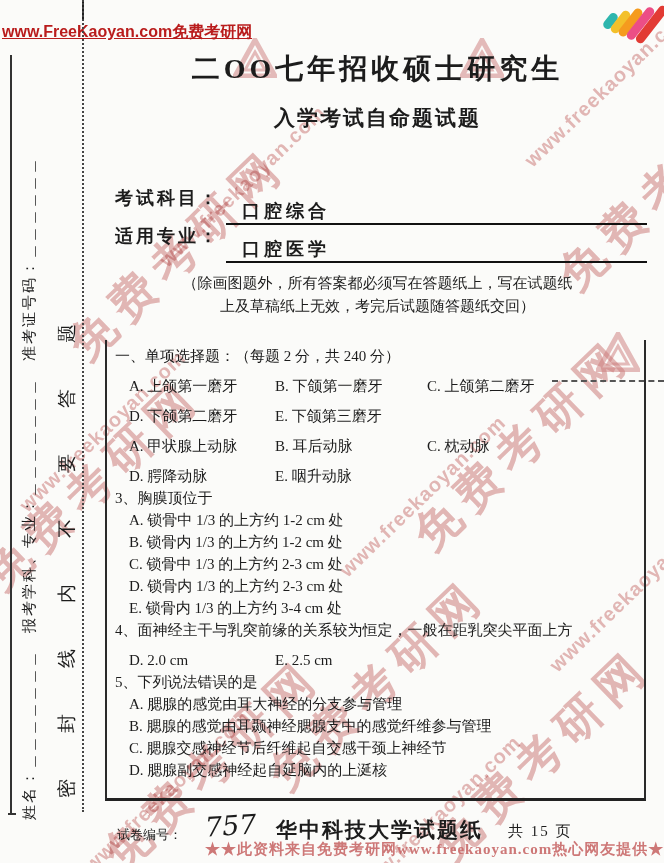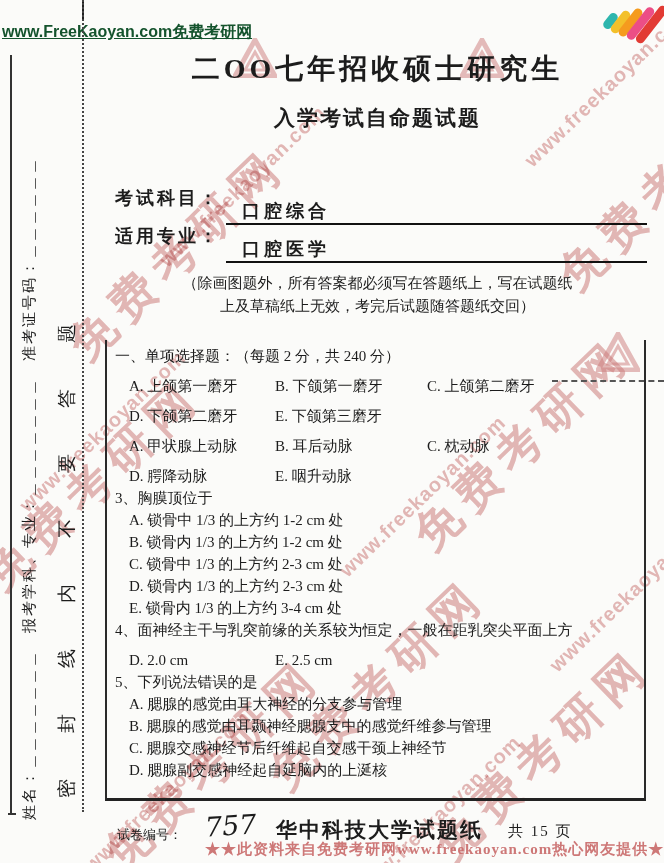--- a/index.html
+++ b/index.html
@@ -1,20 +1,20 @@
 <!DOCTYPE html>
 <html><head>
 <meta charset="utf-8">
 <style>
   html,body{margin:0;padding:0;background:#888;}
   .page{position:relative;width:664px;height:863px;background:#fbfbf9;overflow:hidden;
         font-family:"Liberation Serif","DejaVu Serif",serif;color:#1c1c1c;}
   
   .site-url{position:absolute;left:2px;top:22px;font-family:"Liberation Sans","DejaVu Sans",sans-serif;
-            font-weight:bold;font-size:16px;color:#14532d;text-decoration:underline;white-space:nowrap;}
+            font-weight:bold;font-size:16px;color:#b91c1c;text-decoration:underline;white-space:nowrap;}
   .logo{position:absolute;left:604px;top:2px;width:58px;height:46px;}
   .logo span{position:absolute;width:9px;border-radius:5px;transform:rotate(38deg);}
   
   .edge-line{position:absolute;left:10px;top:55px;width:0;height:760px;border-left:2px solid #333;}
   .edge-tick{position:absolute;left:8px;top:813px;width:8px;height:2px;background:#333;}
   .seal-dotted{position:absolute;left:82px;top:0;width:0;height:812px;border-left:2px dotted #444;}
   .seal-solid-top{position:absolute;left:82px;top:0;width:0;height:20px;border-left:2px solid #222;}
   .v-text{position:absolute;transform-origin:0 0;transform:rotate(-90deg);white-space:nowrap;}
   .fields-vert{left:20px;top:820px;font-size:15px;letter-spacing:2px;}
   .sealword-vert{left:54px;top:798px;font-size:19px;letter-spacing:46px;}

